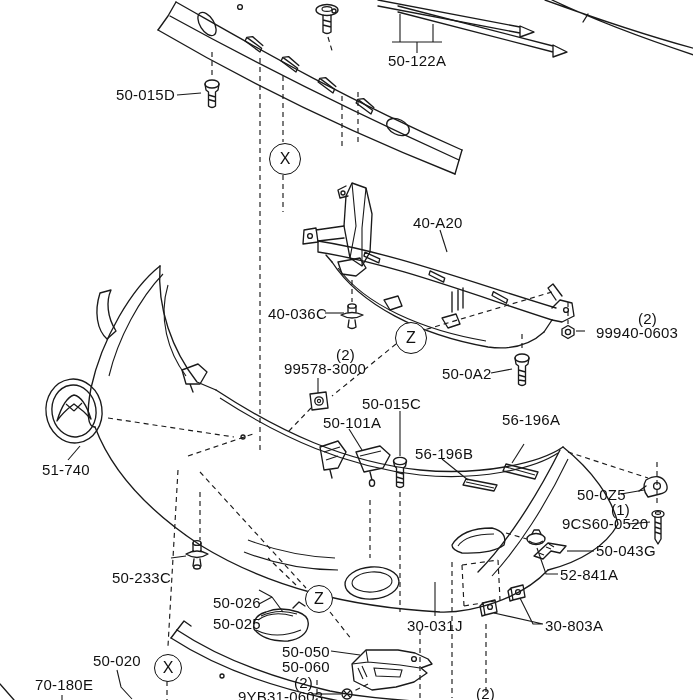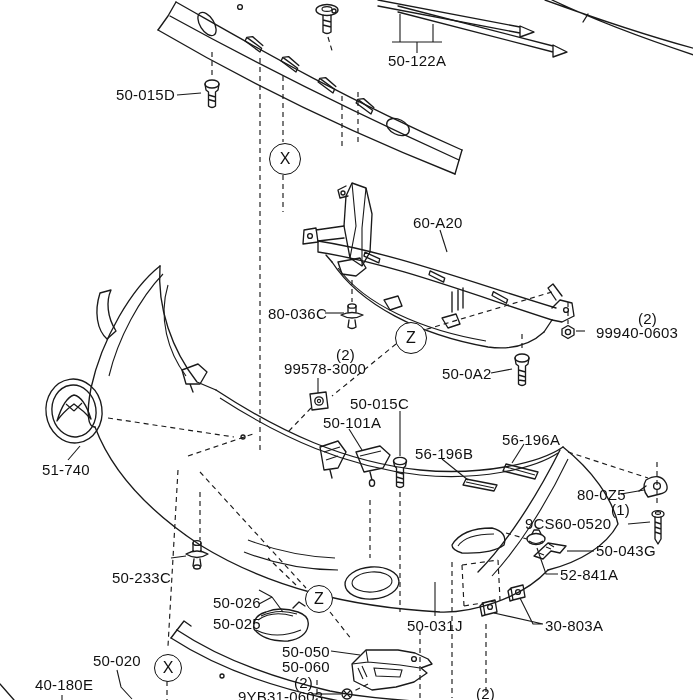--- a/index.html
+++ b/index.html
@@ -266,44 +266,44 @@
     <path class="thin" d="M520,598 L533,624 L543,624 M494,613 L543,624"></path>
     <path class="thin" d="M117,670 L121,687 L132,699"></path>
     <path class="thin" d="M62,695 L62,700"></path>
     <path class="thin" d="M331,651 L360,655"></path>
     <path class="thin" d="M311,694 L341,694"></path>
   </g>
 </svg>
 
 <div class="lbl" style="left:388px;top:53px">50-122A</div>
 <div class="lbl" style="left:116px;top:87px">50-015D</div>
-<div class="lbl" style="left:413px;top:215px">60-A20</div>
-<div class="lbl" style="left:268px;top:306px">80-036C</div>
+<div class="lbl" style="left:413px;top:215px">40-A20</div>
+<div class="lbl" style="left:268px;top:306px">40-036C</div>
 <div class="lbl" style="left:638px;top:311px">(2)</div>
 <div class="lbl" style="left:596px;top:325px">99940-0603</div>
 <div class="lbl" style="left:442px;top:366px">50-0A2</div>
 <div class="lbl" style="left:336px;top:347px">(2)</div>
 <div class="lbl" style="left:284px;top:361px">99578-3000</div>
-<div class="lbl" style="left:350px;top:396px">50-015C</div>
+<div class="lbl" style="left:362px;top:396px">50-015C</div>
 <div class="lbl" style="left:323px;top:415px">50-101A</div>
 <div class="lbl" style="left:415px;top:446px">56-196B</div>
-<div class="lbl" style="left:502px;top:432px">56-196A</div>
+<div class="lbl" style="left:502px;top:412px">56-196A</div>
 <div class="lbl" style="left:42px;top:462px">51-740</div>
-<div class="lbl" style="left:577px;top:487px">80-0Z5</div>
+<div class="lbl" style="left:577px;top:487px">50-0Z5</div>
 <div class="lbl" style="left:611px;top:502px">(1)</div>
-<div class="lbl" style="left:525px;top:516px">9CS60-0520</div>
+<div class="lbl" style="left:562px;top:516px">9CS60-0520</div>
 <div class="lbl" style="left:596px;top:543px">50-043G</div>
 <div class="lbl" style="left:560px;top:567px">52-841A</div>
 <div class="lbl" style="left:112px;top:570px">50-233C</div>
 <div class="lbl" style="left:213px;top:616px">50-025</div>
 <div class="lbl" style="left:213px;top:595px">50-026</div>
-<div class="lbl" style="left:407px;top:618px">50-031J</div>
+<div class="lbl" style="left:407px;top:618px">30-031J</div>
 <div class="lbl" style="left:545px;top:618px">30-803A</div>
 <div class="lbl" style="left:93px;top:653px">50-020</div>
-<div class="lbl" style="left:35px;top:677px">40-180E</div>
+<div class="lbl" style="left:35px;top:677px">70-180E</div>
 <div class="lbl" style="left:282px;top:644px">50-050</div>
 <div class="lbl" style="left:282px;top:659px">50-060</div>
 <div class="lbl" style="left:294px;top:675px">(2)</div>
 <div class="lbl" style="left:238px;top:689px">9YB31-0603</div>
 <div class="lbl" style="left:476px;top:686px">(2)</div>
 
 <div class="mark" style="left:269px;top:143px;width:30px;height:30px">
       <span>X</span>
     </div>
 <div class="mark" style="left:395px;top:322px;width:30px;height:30px">

